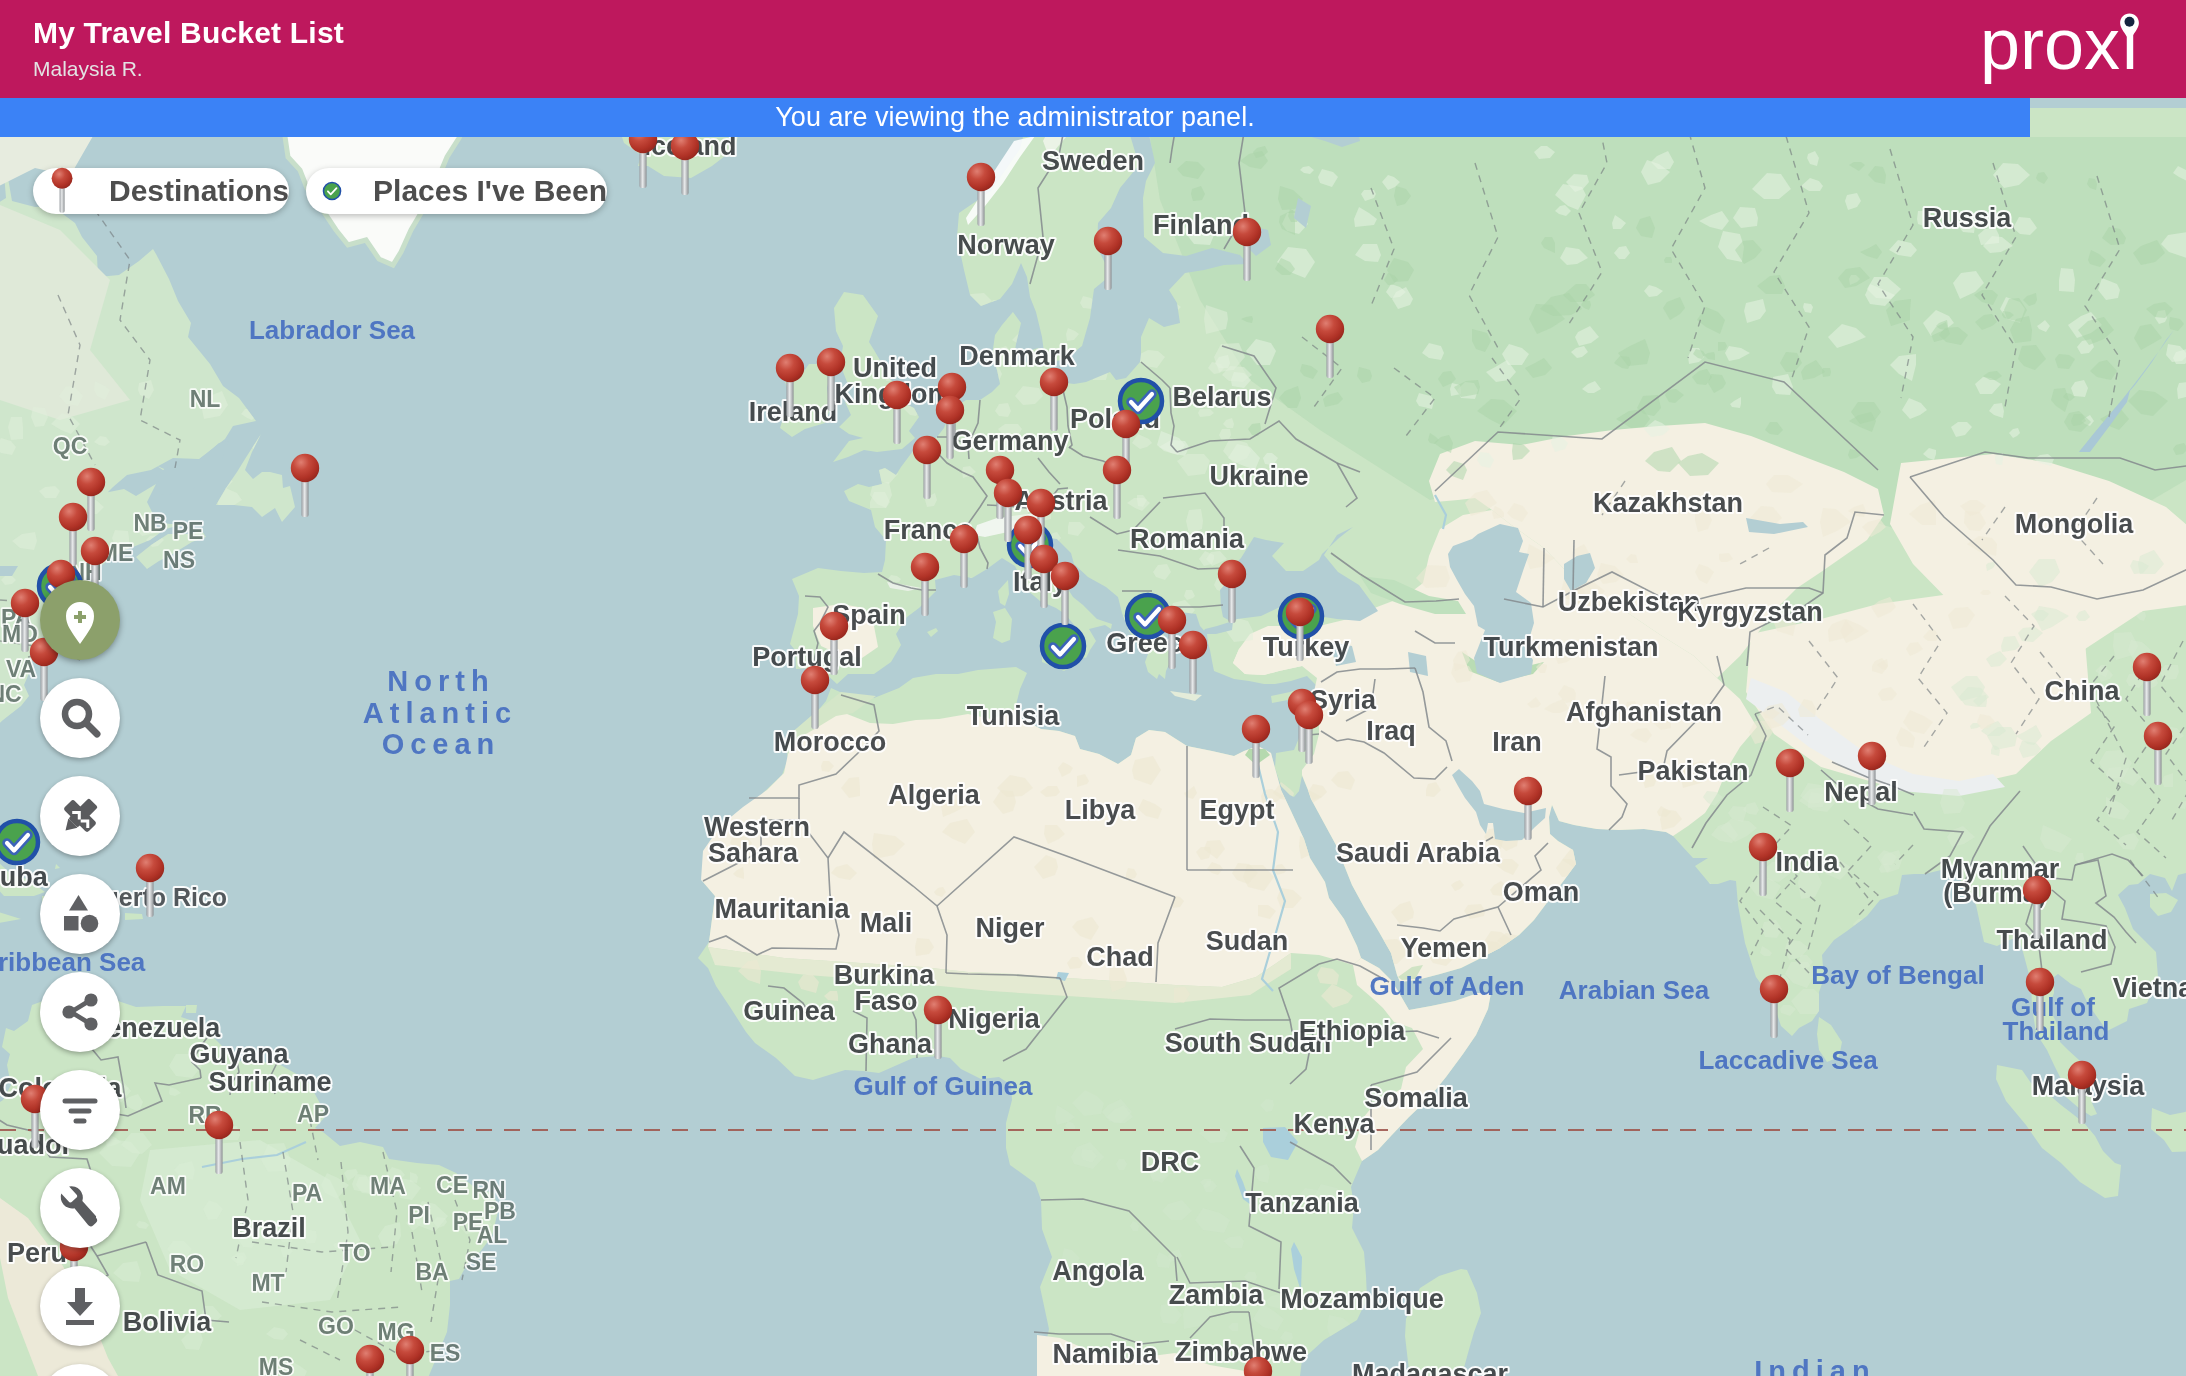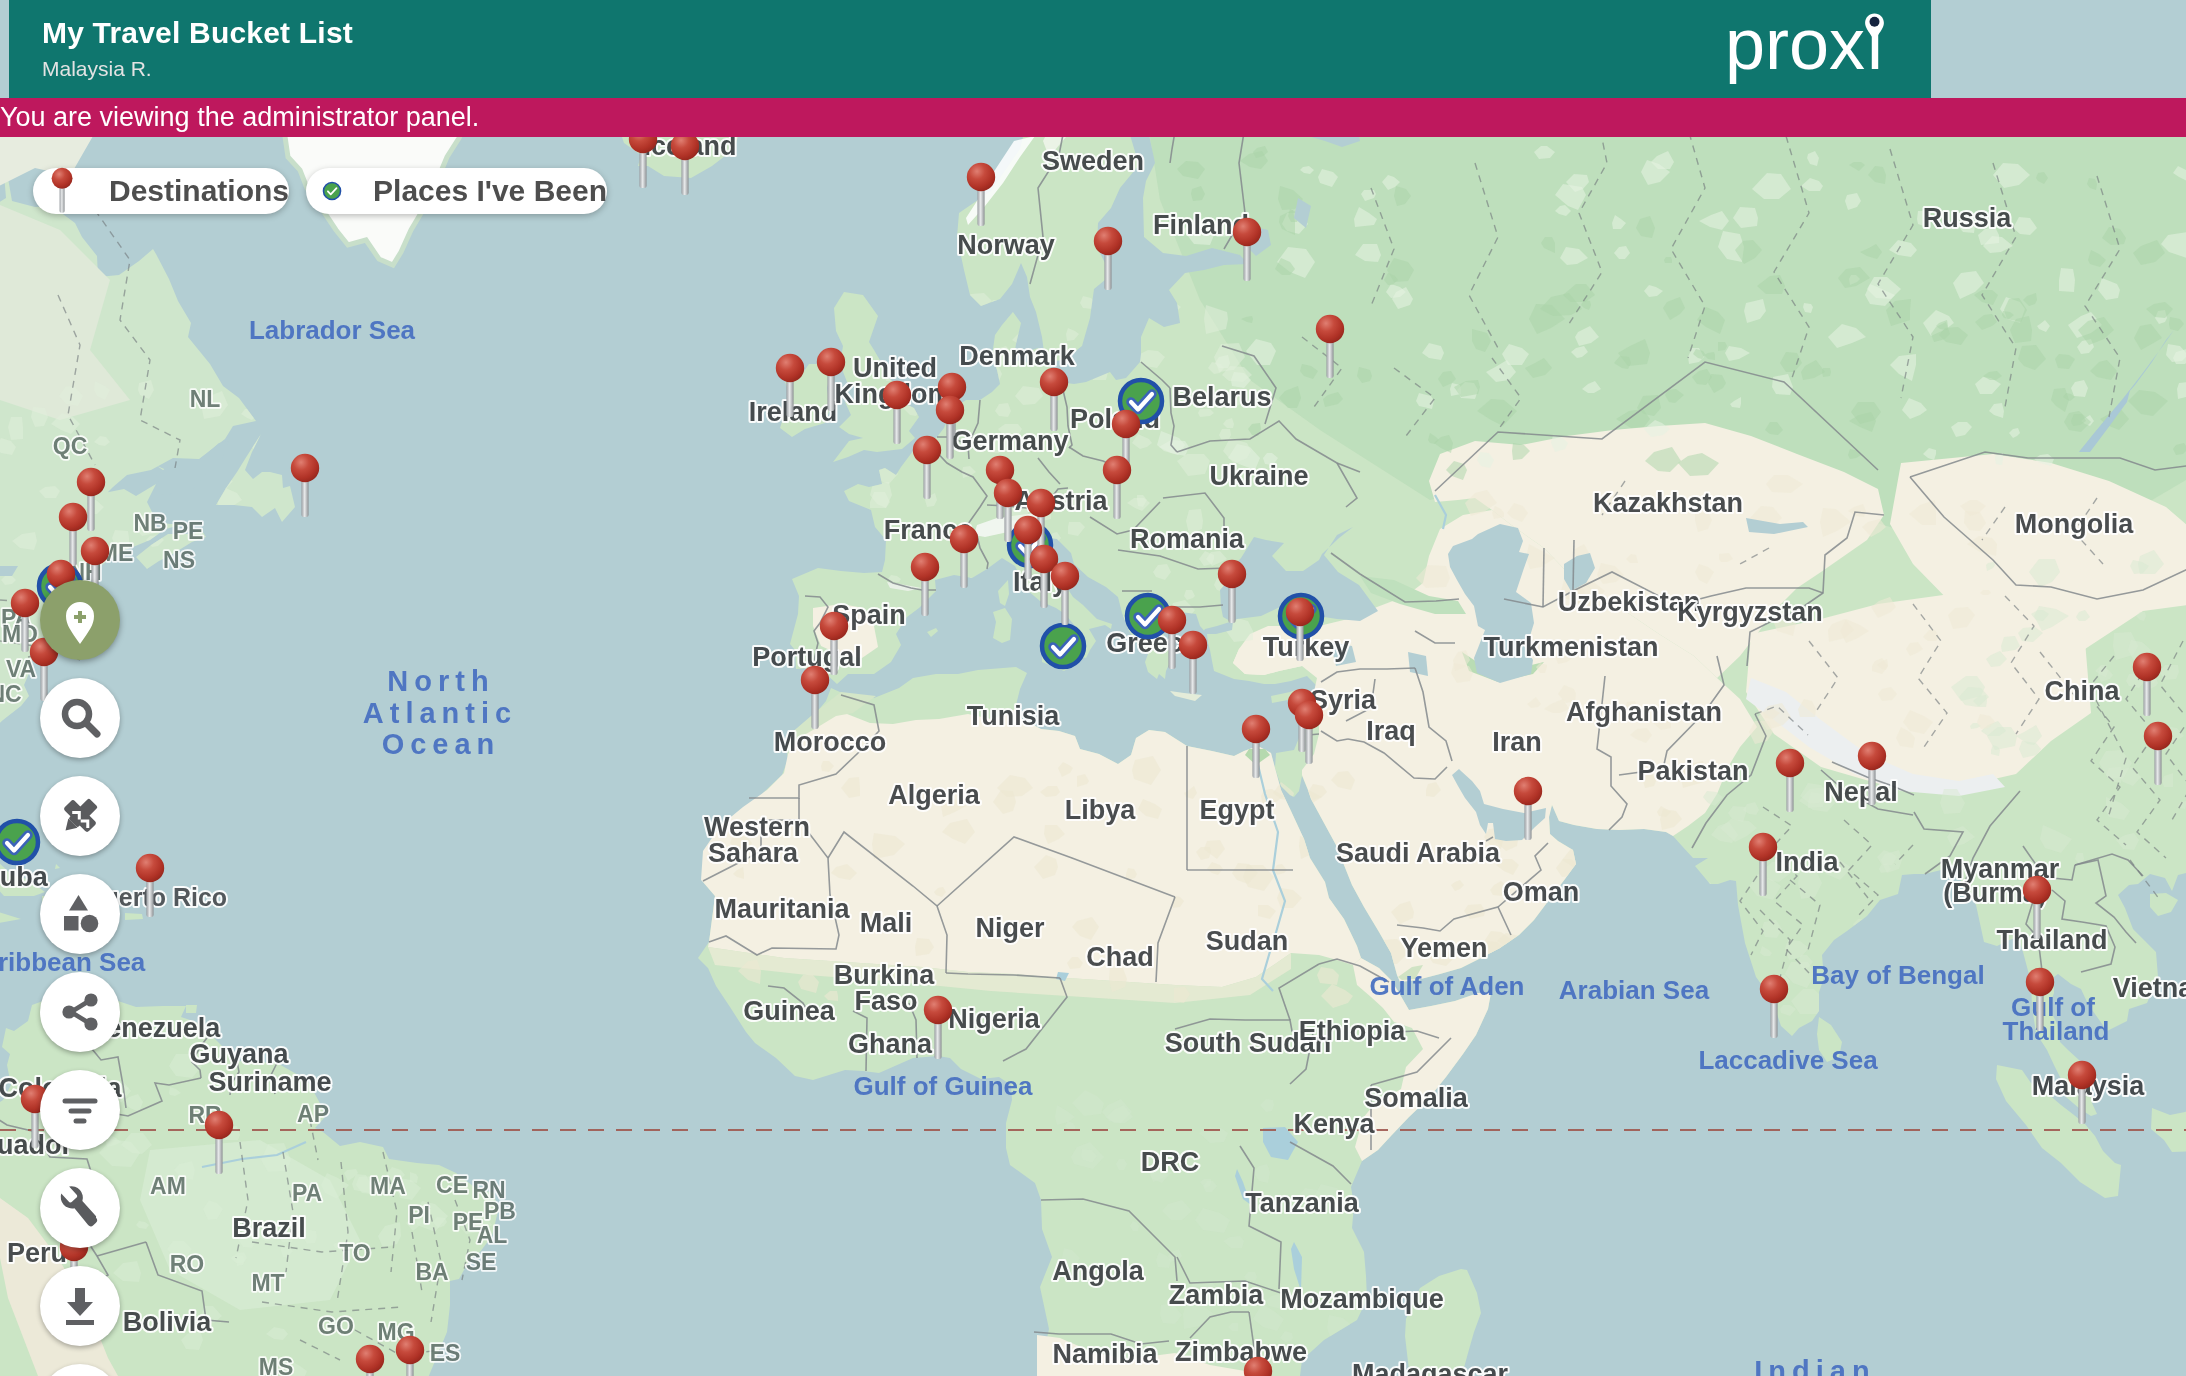--- a/index.html
+++ b/index.html
@@ -2,27 +2,27 @@
 <html><head><meta charset="utf-8"><style>
 *{margin:0;padding:0;box-sizing:border-box}
 body{font-family:"Liberation Sans",sans-serif;width:2186px;height:1376px;overflow:hidden}
 #page{position:relative;width:2186px;height:1376px;overflow:hidden;background:#b3ced3}
 svg text{font-family:"Liberation Sans",sans-serif}
 text.co{font-size:27px;font-weight:bold;fill:#3c4043;text-anchor:middle;paint-order:stroke;stroke:#ffffff;stroke-width:4px;stroke-linejoin:round;opacity:0.92}
 text.cosm{font-size:25px;font-weight:bold;fill:#4b4f52;text-anchor:middle;paint-order:stroke;stroke:#ffffff;stroke-width:4px;stroke-linejoin:round;opacity:0.92}
 text.st{font-size:23px;font-weight:bold;fill:#5e6e68;text-anchor:middle;paint-order:stroke;stroke:#ffffff;stroke-width:3.5px;stroke-linejoin:round;opacity:0.85}
 text.wa{font-size:26px;font-weight:bold;fill:#4a72c2;text-anchor:middle;paint-order:stroke;stroke:#b3ced3;stroke-width:0px;opacity:0.95}
 text.wb{font-size:29px;font-weight:bold;fill:#4a72c2;text-anchor:middle;letter-spacing:6px;opacity:0.95}
-#hdr{position:absolute;top:0;left:9px;width:1922px;height:98px;background:#0f766e;z-index:30}
+#hdr{position:absolute;top:0;left:0;width:2186px;height:98px;background:#be185d;z-index:30}
 #hdr h1{position:absolute;left:33px;top:16px;color:#fff;font-size:30px;font-weight:bold;letter-spacing:0.2px}
 #hdr .sub{position:absolute;left:33px;top:57px;color:#e3e3e3;font-size:21px}
 #logo{position:absolute;right:46px;top:8px;color:#fff;font-family:Liberation Sans, sans-serif;font-size:72px;line-height:72px}
 #logopin{position:absolute;right:-3px;top:4px}
-#banner{position:absolute;top:98px;left:0;width:2186px;height:39px;background:#be185d;z-index:30;
- color:#fff;font-size:27px;text-align:left;line-height:39px}
+#banner{position:absolute;top:98px;left:0;width:2030px;height:39px;background:#3b82f6;z-index:30;
+ color:#fff;font-size:27px;text-align:center;line-height:39px}
 .pill{position:absolute;background:#fff;border-radius:31px;height:46px;z-index:20;
  box-shadow:0 2px 6px rgba(0,0,0,0.25);display:flex;align-items:center}
 .pill span{color:#4e4e4e;font-size:30px;font-weight:bold;white-space:nowrap}
 .cbtn{position:absolute;width:80px;height:80px;border-radius:50%;background:#fff;z-index:20;
  box-shadow:0 2px 5px rgba(0,0,0,0.3)}
 </style></head><body>
 <div id="page">
 <svg width="2186" height="1376" viewBox="0 0 2186 1376" xmlns="http://www.w3.org/2000/svg" style="position:absolute;top:0;left:0">
 <defs>
 <radialGradient id="ball" cx="0.36" cy="0.3" r="0.8">

